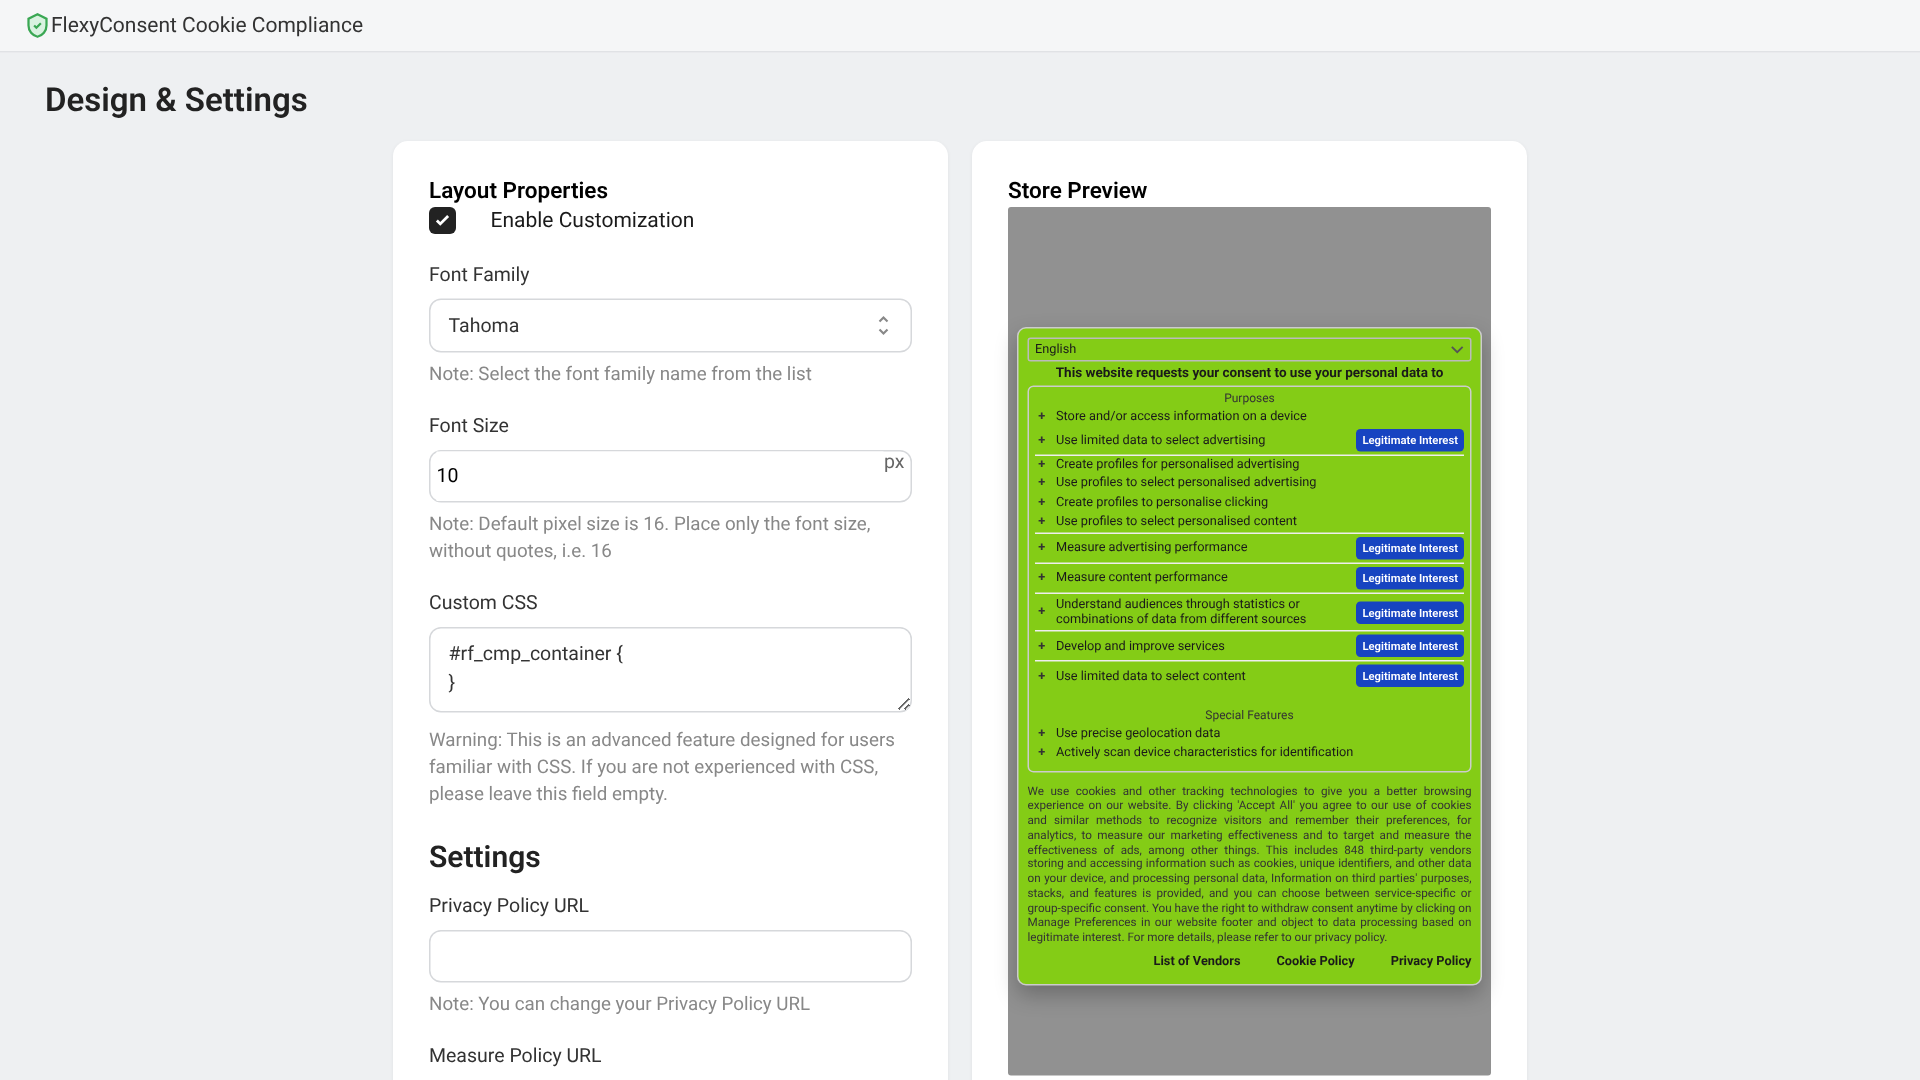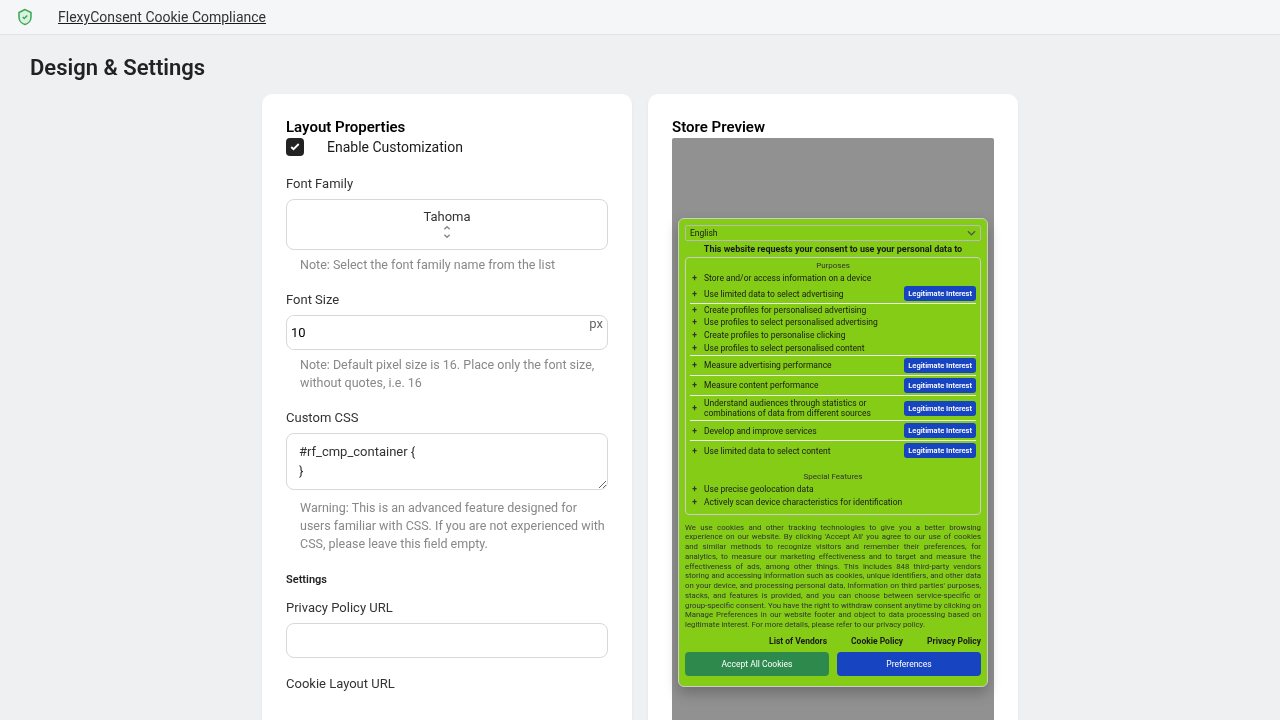--- a/index.html
+++ b/index.html
@@ -8,22 +8,21 @@
     background: #eef0f2;
     color: #1a1a1a;
     font-size: 14px;
   }
   .top-bar {
     background: #f5f6f7;
     border-bottom: 1px solid #e0e2e5;
     padding: 8px 16px;
     display: flex;
     align-items: center;
-    gap: 24px;
-    text-decoration: underline;
+    gap: 0;
   }
   .shield-icon {
     width: 18px; height: 18px;
     display: inline-block;
   }
   .app-title { font-size: 14px; color: #333; }
   .page-header {
     padding: 20px 30px 14px;
     font-size: 22px;
     font-weight: 600;
@@ -43,21 +42,21 @@
   }
   .left-card { width: 370px; }
   .right-card { width: 370px; }
   .card-title {
     font-size: 15px;
     font-weight: 600;
     margin-bottom: 2px;
     color: #000000;
   }
   .section-title {
-    font-size: 11px;
+    font-size: 20px;
     font-weight: 600;
     margin: 20px 0 14px;
     color: #222;
   }
   .checkbox-row {
     display: flex;
     align-items: center;
     gap: 23px;
     margin-bottom: 20px;
   }
@@ -80,21 +79,20 @@
   }
   .select-wrap, .text-input, .textarea-input {
     width: 100%;
     border: 1px solid #d6d8db;
     border-radius: 8px;
     padding: 9px 12px;
     font-size: 13px;
     background: #fff;
     color: #333;
     font-family: inherit;
-    flex-direction: column;
   }
   .select-wrap {
     display: flex;
     justify-content: space-between;
     align-items: center;
     cursor: pointer;
   }
   .chevron-updown {
     width: 12px; height: 16px;
     color: #888;
@@ -117,21 +115,20 @@
   .textarea-input {
     resize: vertical;
     min-height: 46px;
     line-height: 1.4;
   }
   .note {
     font-size: 12.5px;
     color: #888;
     margin-top: 6px;
     line-height: 1.45;
-    margin-left: 14px;
   }
 
   
   .preview-frame {
     background: #919191;
     border-radius: 2px;
     padding: 80px 6px 60px;
     min-height: 560px;
     display: flex;
     align-items: flex-start;
@@ -293,24 +290,25 @@
       <textarea class="textarea-input" style="">#rf_cmp_container {
 }</textarea>
       <div class="note">Warning: This is an advanced feature designed for users familiar with CSS. If you are not experienced with CSS, please leave this field empty.</div>
     </div>
 
     <div class="section-title">Settings</div>
 
     <div class="field-group">
       <label class="field-label">Privacy Policy URL</label>
       <input class="text-input" type="text" value="" style="">
+      <div class="note">Note: You can change your Privacy Policy URL</div>
     </div>
 
     <div class="field-group">
-      <label class="field-label">Cookie Layout URL</label>
+      <label class="field-label">Measure Policy URL</label>
 
     </div>
 
   </div>
 
   <div class="card right-card">
     <div class="card-title">Store Preview</div>
 
     <div class="preview-frame">
       <div class="consent-modal">
@@ -392,22 +390,18 @@
         </div>
 
         <div class="consent-body">We use cookies and other tracking technologies to give you a better browsing experience on our website. By clicking 'Accept All' you agree to our use of cookies and similar methods to recognize visitors and remember their preferences, for analytics, to measure our marketing effectiveness and to target and measure the effectiveness of ads, among other things. This includes 848 third-party vendors storing and accessing information such as cookies, unique identifiers, and other data on your device, and processing personal data, Information on third parties' purposes, stacks, and features is provided, and you can choose between service-specific or group-specific consent. You have the right to withdraw consent anytime by clicking on Manage Preferences in our website footer and object to data processing based on legitimate interest. For more details, please refer to our privacy policy.</div>
 
         <div class="consent-links">
           <span>List of Vendors</span>
           <span>Cookie Policy</span>
           <span>Privacy Policy</span>
         </div>
 
-        <div class="consent-buttons">
-          <div class="btn-accept">Accept All Cookies</div>
-          <div class="btn-prefs">Preferences</div>
-        </div>
 
       </div>
     </div>
   </div>
 
 </div>
 
 </body></html>

